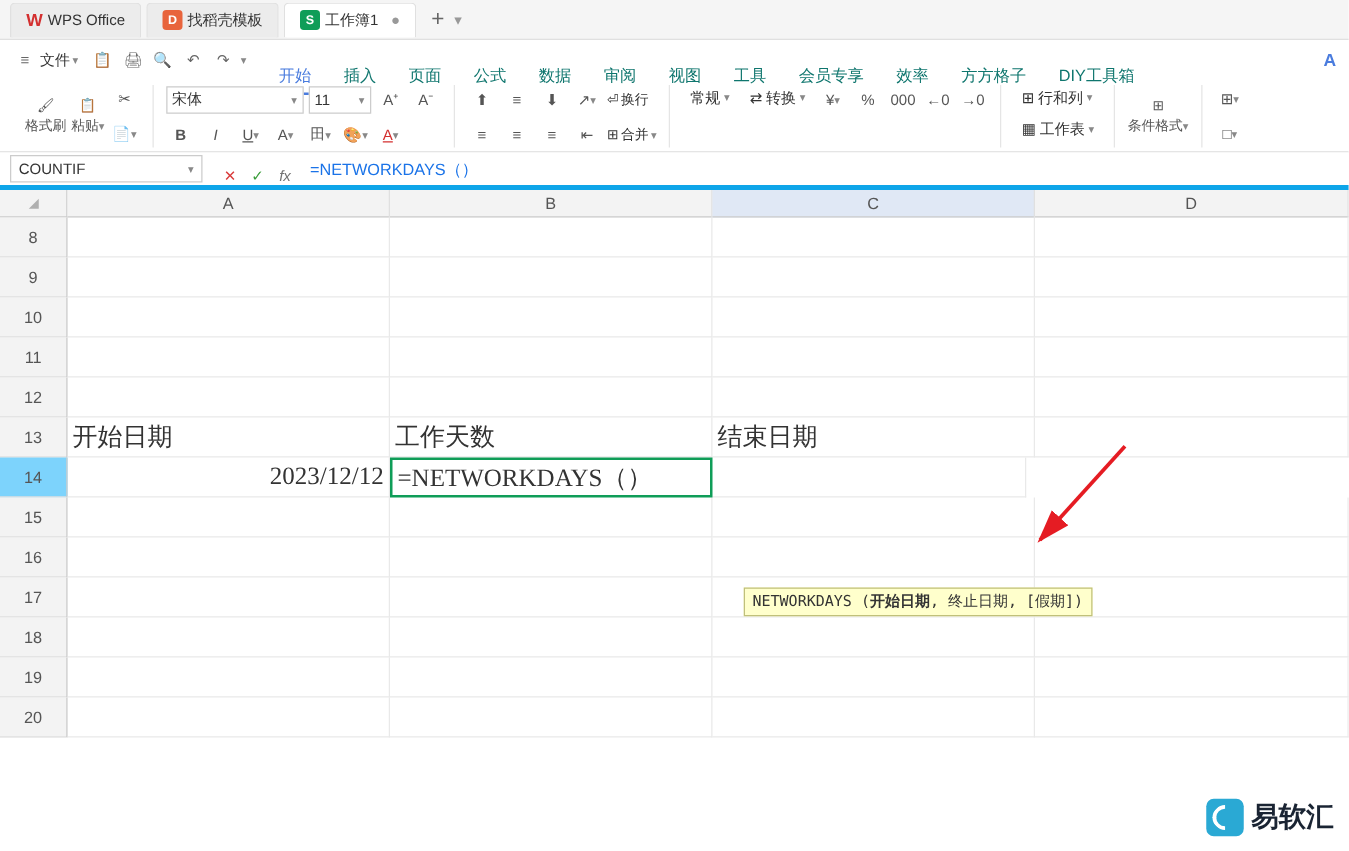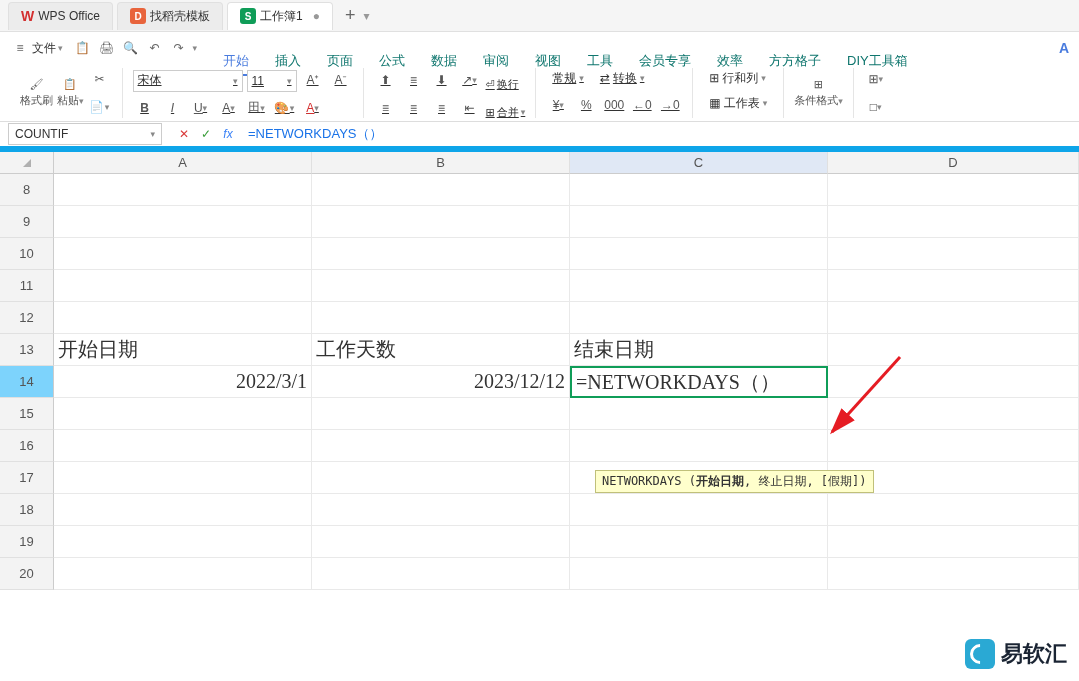--- a/index.html
+++ b/index.html
@@ -26,32 +26,32 @@
     .logo-icon { margin-left: auto; color: #4a7cde; font-size: 14px; font-weight: bold; }
     
     
     .toolbar { display: flex; align-items: center; height: 58px; padding: 4px 10px; border-bottom: 1px solid #ddd; background: #fff; gap: 0; }
     .tool-group { display: flex; align-items: center; gap: 4px; padding: 0 10px; border-right: 1px solid #e5e5e5; height: 50px; }
     .tool-group:last-child { border-right: none; }
     .tool-col { display: flex; flex-direction: column; align-items: center; gap: 2px; font-size: 11px; color: #555; }
     .tool-btn { display: flex; align-items: center; justify-content: center; width: 24px; height: 24px; color: #555; }
     .font-select { border: 1px solid #ccc; background: #fff; padding: 2px 4px; font-size: 12px; height: 22px; display: flex; align-items: center; gap: 4px; width: 110px; }
     .size-select { border: 1px solid #ccc; background: #fff; padding: 2px 4px; font-size: 12px; height: 22px; display: flex; align-items: center; gap: 4px; width: 50px; }
-    .format-row { display: flex; gap: 4px; align-items: flex-end; text-decoration: underline; }
+    .format-row { display: flex; gap: 4px; align-items: center; }
     .dropdown-tiny { font-size: 9px; color: #888; }
     .convert-select { background: #fff; padding: 2px 6px; font-size: 12px; display: flex; align-items: center; gap: 3px; }
     
     
-    .formula-bar { display: flex; align-items: center; height: 30px; border-bottom: 6px solid #0ea5e9; background: #fff; }
+    .formula-bar { display: flex; align-items: flex-end; height: 30px; border-bottom: 4px solid #0ea5e9; background: #fff; }
     .cell-name { width: 154px; border: 1px solid #ccc; padding: 3px 6px; font-size: 12px; text-align: center; display: flex; align-items: center; justify-content: space-between; margin: 2px 8px; }
     .fb-btns { display: flex; gap: 6px; align-items: center; margin: 0 6px; }
     .fb-btn { color: #666; width: 16px; text-align: center; }
     .fb-cancel { color: #d93a3a; }
     .fb-confirm { color: #3a9d3a; }
-    .fx { font-style: italic; color: #3b82f6; font-size: 12px; }
+    .fx { font-style: italic; color: #737373; font-size: 12px; }
     .formula-input { flex: 1; padding: 3px 6px; font-size: 13px; color: #1a73e8; }
     
     
     .sheet { position: relative; display: flex; background: #fff; }
     .row-headers { display: flex; flex-direction: column; background: #f3f3f3; }
     .row-header { width: 54px; height: 32px; display: flex; align-items: center; justify-content: center; border-right: 1px solid #ccc; border-bottom: 1px solid #e0e0e0; font-size: 13px; color: #555; background: #f3f3f3; }
     .row-header.active { background: #7dd3fc; }
     .corner { width: 54px; height: 22px; background: #f3f3f3; border-right: 1px solid #ccc; border-bottom: 1px solid #ccc; display: flex; align-items: center; justify-content: center; }
     .corner::before { content: ''; border-left: 8px solid transparent; border-bottom: 8px solid #b0b0b0; }
     
@@ -187,21 +187,21 @@
     </div>
     <div class="format-row">
       <span class="tool-btn">≡</span>
       <span class="tool-btn">≡</span>
       <span class="tool-btn">≡</span>
       <span class="tool-btn">⇤</span>
       <span style="font-size:11px;display:flex;align-items:center;gap:2px">⊞<span>合并</span><span class="dropdown-tiny">▾</span></span>
     </div>
   </div>
 
-  <div class="tool-group" style="flex-direction:column;gap:4px;align-items:flex-start">
+  <div class="tool-group" style="flex-direction:row;gap:4px;align-items:flex-start">
     <div class="format-row">
       <div class="convert-select">
         <span>常规</span>
         <span class="dropdown-tiny">▾</span>
       </div>
       <div class="convert-select">
         <span>⇄</span>
           <span>转换</span>
         <span class="dropdown-tiny">▾</span>
       </div>
@@ -308,21 +308,20 @@
         <div class="cell col-C"></div>
         <div class="cell col-D"></div>
       </div>
     <div class="row">
       <div class="cell col-A">开始日期</div>
       <div class="cell col-C">工作天数</div>
       <div class="cell col-B">结束日期</div>
       <div class="cell col-D"></div>
     </div>
     <div class="row">
-      <div class="cell col-A r">2022/3/1</div>
       <div class="cell col-B r">2023/12/12</div>
       <div class="cell col-C active">=NETWORKDAYS（）</div>
       <div class="cell col-D"></div>
     </div>
     <div class="row">
         <div class="cell col-A"></div>
         <div class="cell col-B"></div>
         <div class="cell col-C"></div>
         <div class="cell col-D"></div>
       </div>

